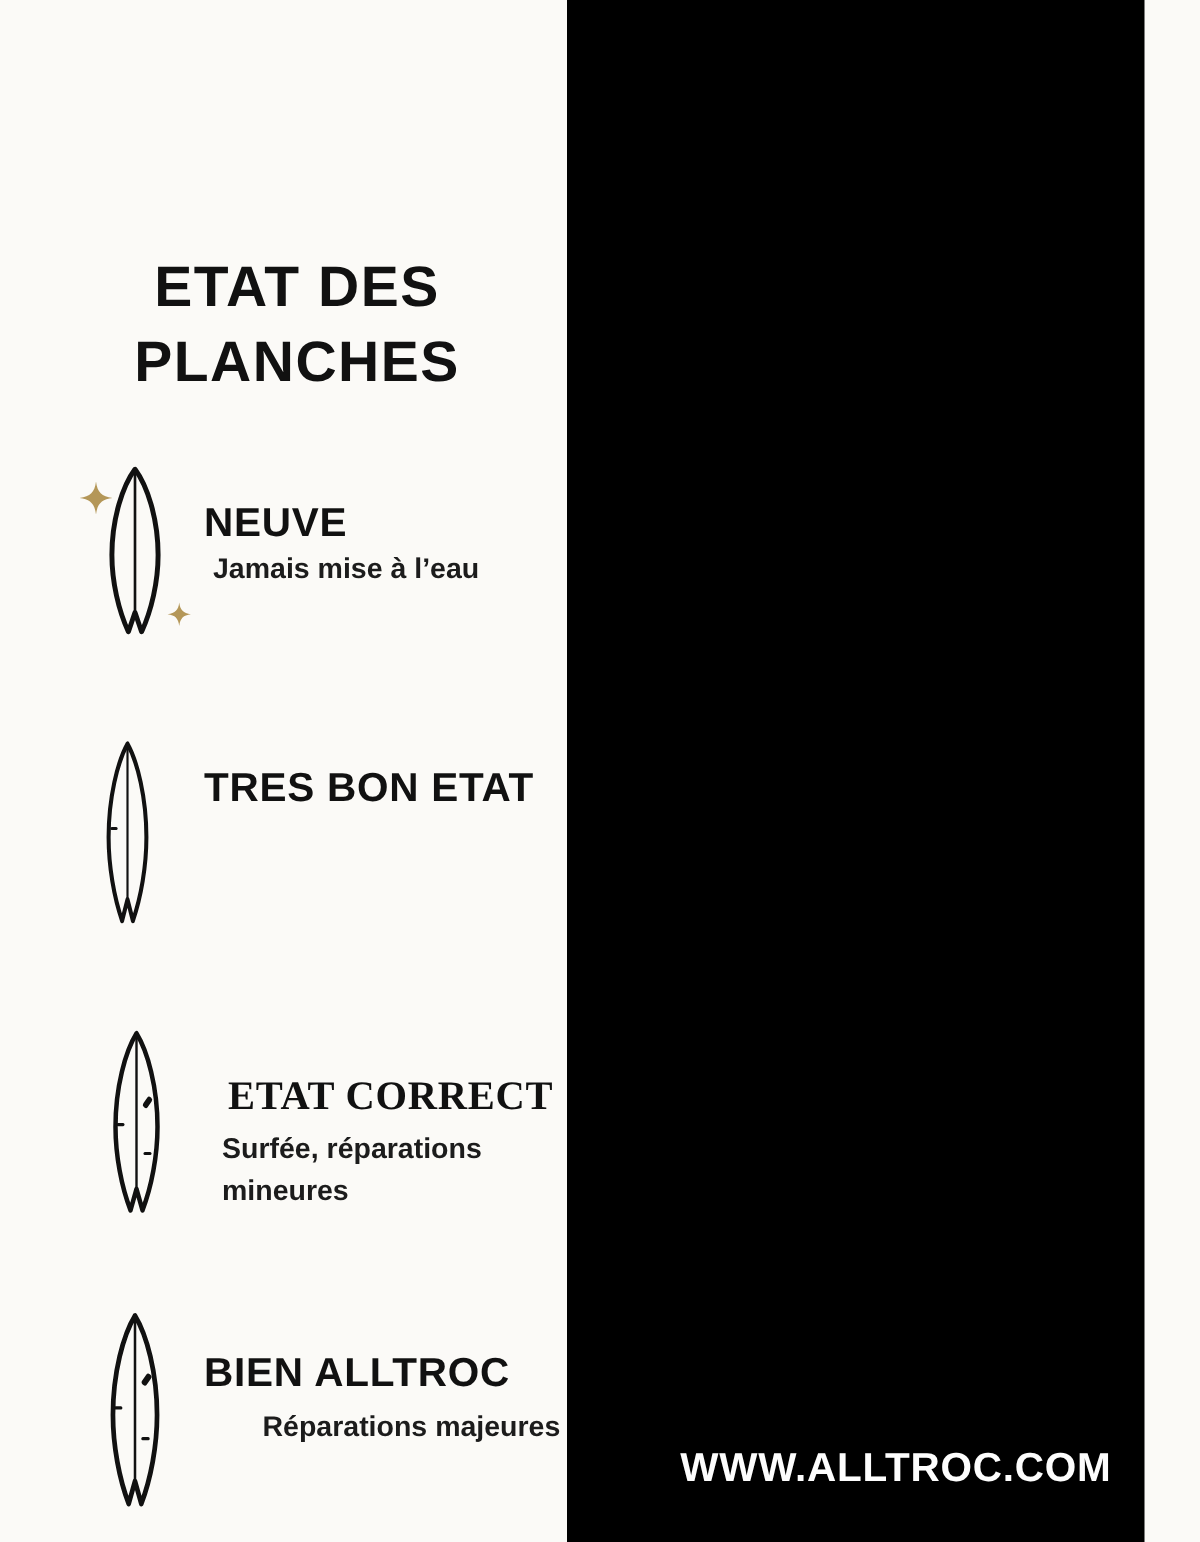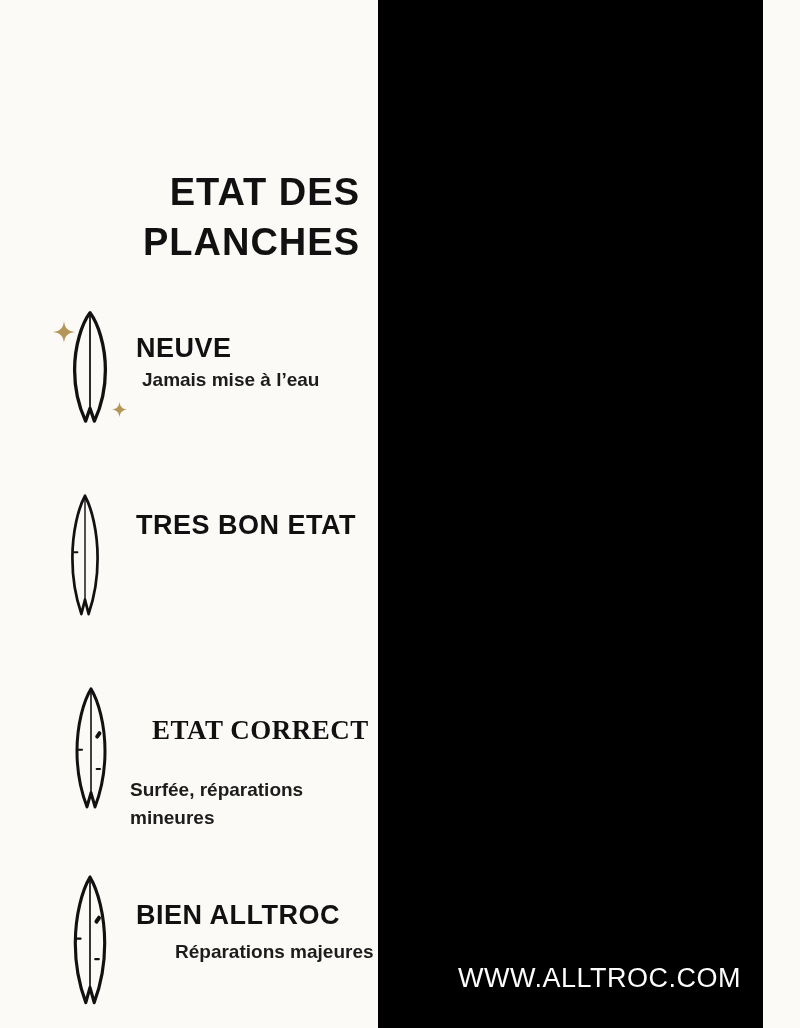--- a/index.html
+++ b/index.html
@@ -21,21 +21,21 @@
   .band{
     position:absolute;
     left:378px;top:0;
     width:385px;height:1028px;
     background:var(--band-background);
   }
   .title{
     position:absolute;
     left:0;top:167px;
     width:360px;
-    text-align:right;
+    text-align:center;
     font-size:38px;
     line-height:50px;
     font-weight:bold;
     letter-spacing:1px;
     color:var(--ink);
     padding-left:36px;
   }
   .item-icon{position:absolute;color:var(--ink);}
   .item-icon svg{display:block;}
   .sparkle{position:absolute;color:var(--sparkle-gold);}
@@ -66,21 +66,21 @@
     line-height:56px;
     letter-spacing:1px;
     color:var(--band-text);
   }
   .website{
     position:absolute;
     top:963px;right:22px;
     width:350px;
     text-align:right;
     font-size:27px;
-    font-weight:normal;
+    font-weight:bold;
     letter-spacing:0.5px;
     line-height:30px;
     color:var(--band-text);
     white-space:nowrap;
   }
 </style>
 </head>
 <body>
 
 <div class="band">
@@ -127,21 +127,21 @@
 <div class="item-icon" style="left:71px;top:686px;">
   <svg width="40" height="126" viewBox="0 0 60 170" preserveAspectRatio="none" fill="none" stroke="currentColor">
     <path d="M30 4 C19 20, 9 52, 9 88 C9 114, 15 142, 24 163 L30 144 L36 163 C45 142, 51 114, 51 88 C51 52, 41 20, 30 4 Z" stroke-width="4.5" stroke-linejoin="round"></path>
     <line x1="30" y1="7" x2="30" y2="144" stroke-width="2.4"></line>
     <rect x="-2.8" y="-5.5" width="5.6" height="11" rx="2.4" fill="currentColor" stroke="none" transform="translate(41,66) rotate(38)"></rect>
     <rect x="-4" y="-1.4" width="8" height="2.8" rx="1.4" fill="currentColor" stroke="none" transform="translate(14,86)"></rect>
     <rect x="-4" y="-1.4" width="8" height="2.8" rx="1.4" fill="currentColor" stroke="none" transform="translate(41,112)"></rect>
   </svg>
 </div>
 <div class="item-name" style="left:152px;top:715px;font-family:Liberation Serif, serif;">ETAT CORRECT</div>
-<div class="item-desc" style="left:130px;top:753px;margin-top:23px;">
+<div class="item-desc" style="left:148px;top:753px;">
   <div>Surfée, réparations</div>
   <div>mineures</div>
 </div>
 
 <div class="item-icon" style="left:69px;top:874px;">
   <svg width="42" height="134" viewBox="0 0 60 170" preserveAspectRatio="none" fill="none" stroke="currentColor">
     <path d="M30 4 C19 20, 9 52, 9 88 C9 114, 15 142, 24 163 L30 144 L36 163 C45 142, 51 114, 51 88 C51 52, 41 20, 30 4 Z" stroke-width="4.5" stroke-linejoin="round"></path>
     <line x1="30" y1="7" x2="30" y2="144" stroke-width="2.4"></line>
     <rect x="-2.8" y="-5.5" width="5.6" height="11" rx="2.4" fill="currentColor" stroke="none" transform="translate(41,58) rotate(38)"></rect>
     <rect x="-4" y="-1.4" width="8" height="2.8" rx="1.4" fill="currentColor" stroke="none" transform="translate(14,82)"></rect>

